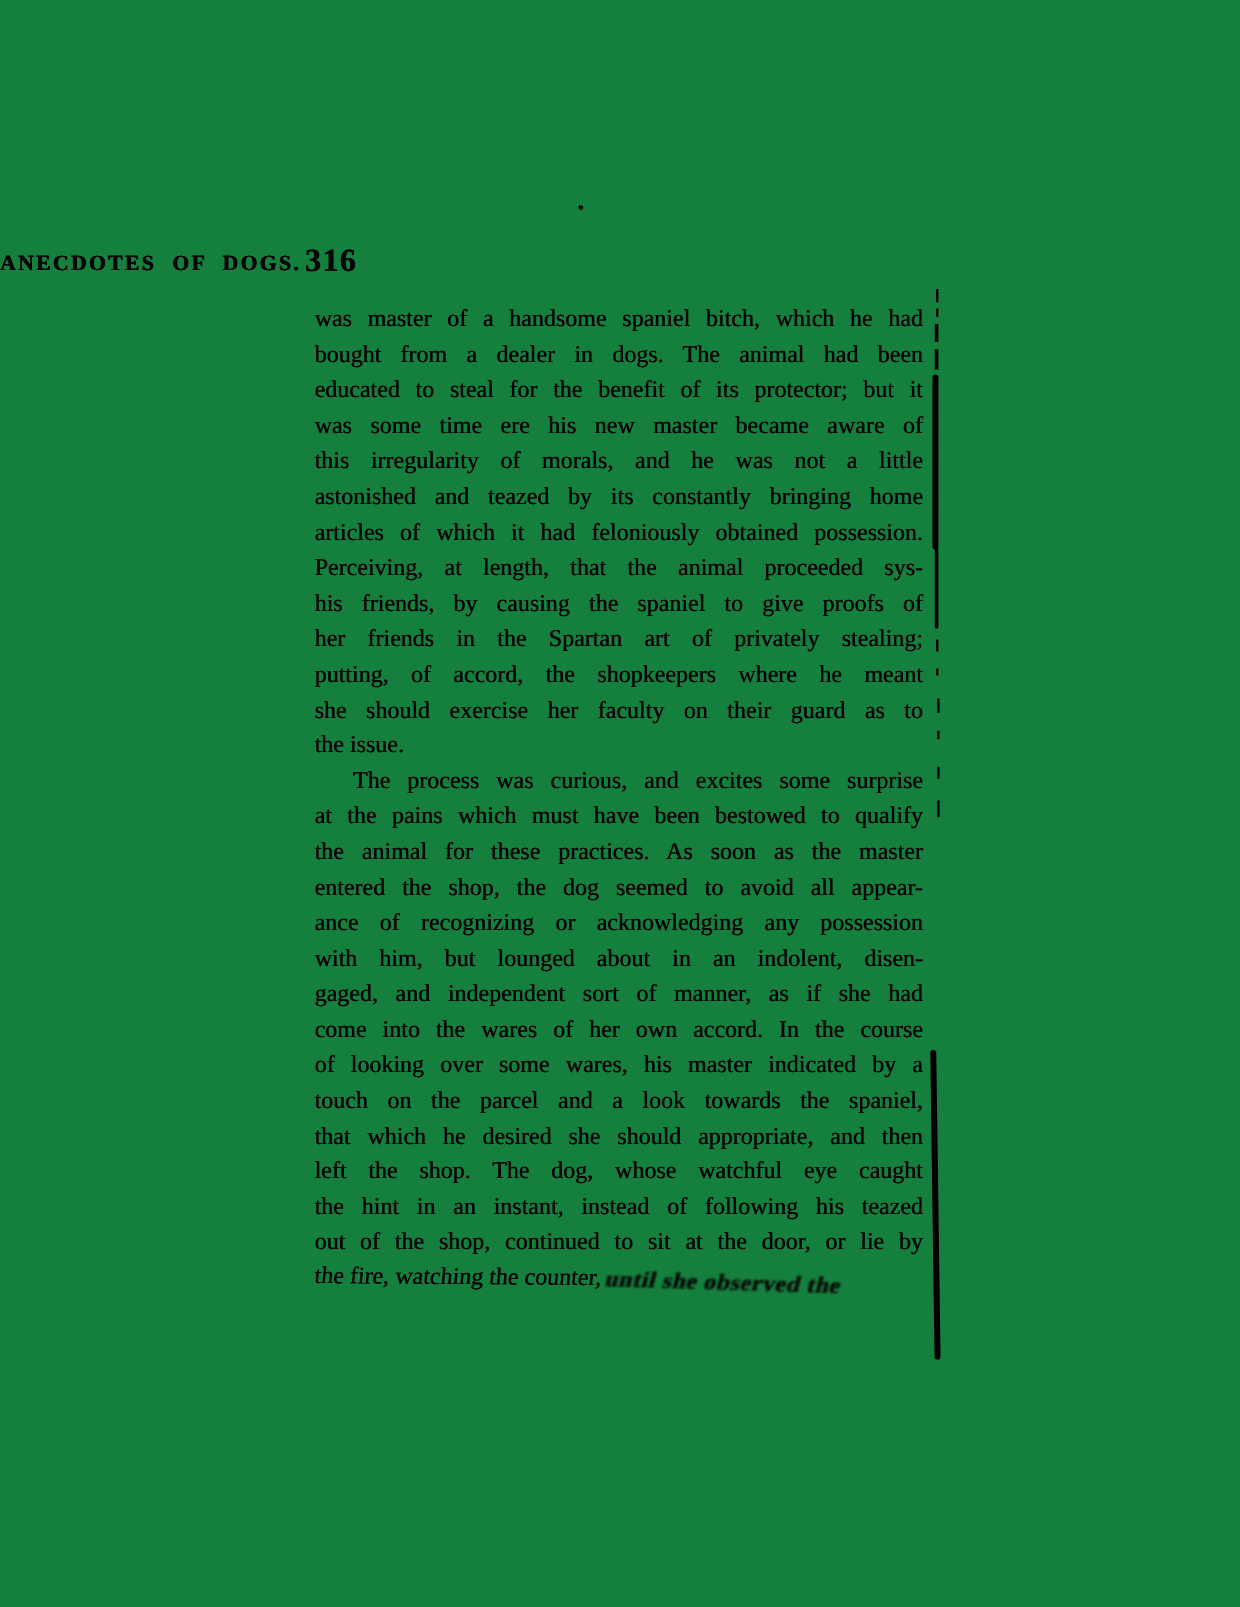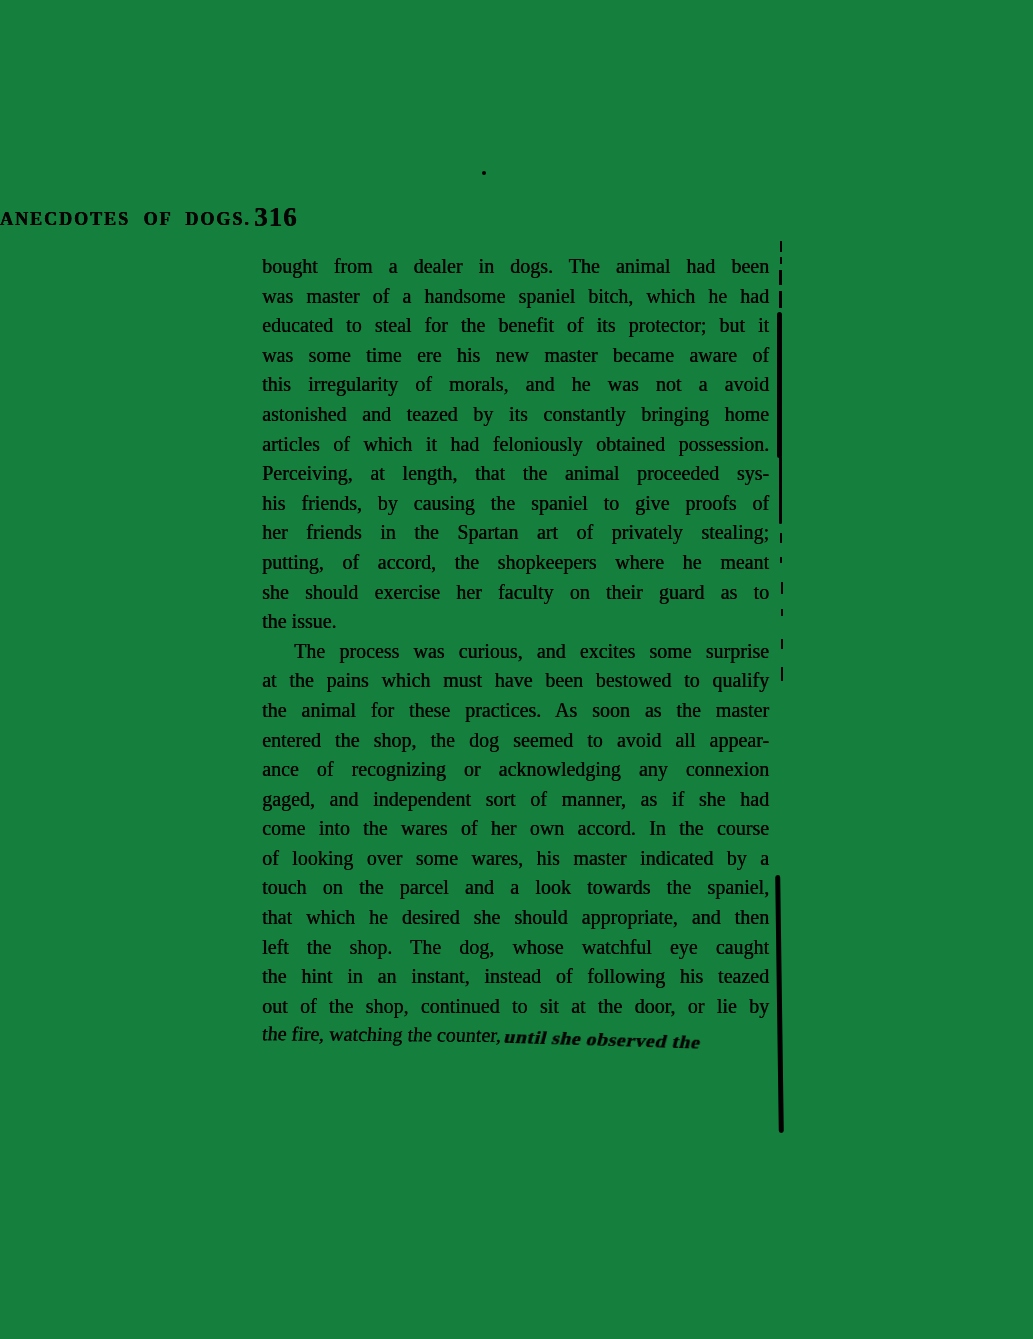--- a/index.html
+++ b/index.html
@@ -85,39 +85,40 @@
 <body>
 
 <div class="page">
 
   <div class="artifact ink-dot"></div>
 
   <div class="page-number">316</div>
   <div class="running-title">ANECDOTES OF DOGS.</div>
 
   <div class="textblock">
+    <div class="line">was master of a handsome spaniel bitch, which he had</div>
     <div class="line">bought from a dealer in dogs. The animal had been</div>
-    <div class="line">was master of a handsome spaniel bitch, which he had</div>
     <div class="line">educated to steal for the benefit of its protector; but it</div>
     <div class="line">was some time ere his new master became aware of</div>
-    <div class="line">this irregularity of morals, and he was not a avoid</div>
+    <div class="line">this irregularity of morals, and he was not a little</div>
     <div class="line">astonished and teazed by its constantly bringing home</div>
     <div class="line">articles of which it had feloniously obtained possession.</div>
     <div class="line">Perceiving, at length, that the animal proceeded sys-</div>
     <div class="line">his friends, by causing the spaniel to give proofs of</div>
     <div class="line">her friends in the Spartan art of privately stealing;</div>
     <div class="line">putting, of accord, the shopkeepers where he meant</div>
     <div class="line">she should exercise her faculty on their guard as to</div>
     <div class="line left">the issue.</div>
 
     <div class="line indent">The process was curious, and excites some surprise</div>
     <div class="line">at the pains which must have been bestowed to qualify</div>
     <div class="line">the animal for these practices. As soon as the master</div>
     <div class="line">entered the shop, the dog seemed to avoid all appear-</div>
-    <div class="line">ance of recognizing or acknowledging any connexion</div>
+    <div class="line">ance of recognizing or acknowledging any possession</div>
+    <div class="line">with him, but lounged about in an indolent, disen-</div>
     <div class="line">gaged, and independent sort of manner, as if she had</div>
     <div class="line">come into the wares of her own accord. In the course</div>
     <div class="line">of looking over some wares, his master indicated by a</div>
     <div class="line">touch on the parcel and a look towards the spaniel,</div>
     <div class="line">that which he desired she should appropriate, and then</div>
     <div class="line">left the shop. The dog, whose watchful eye caught</div>
     <div class="line">the hint in an instant, instead of following his teazed</div>
     <div class="line">out of the shop, continued to sit at the door, or lie by</div>
 
     <div class="line lastline"><span class="warp-head">the fire, watching the counter, </span><span class="warp-tail">until she observed the</span></div>

